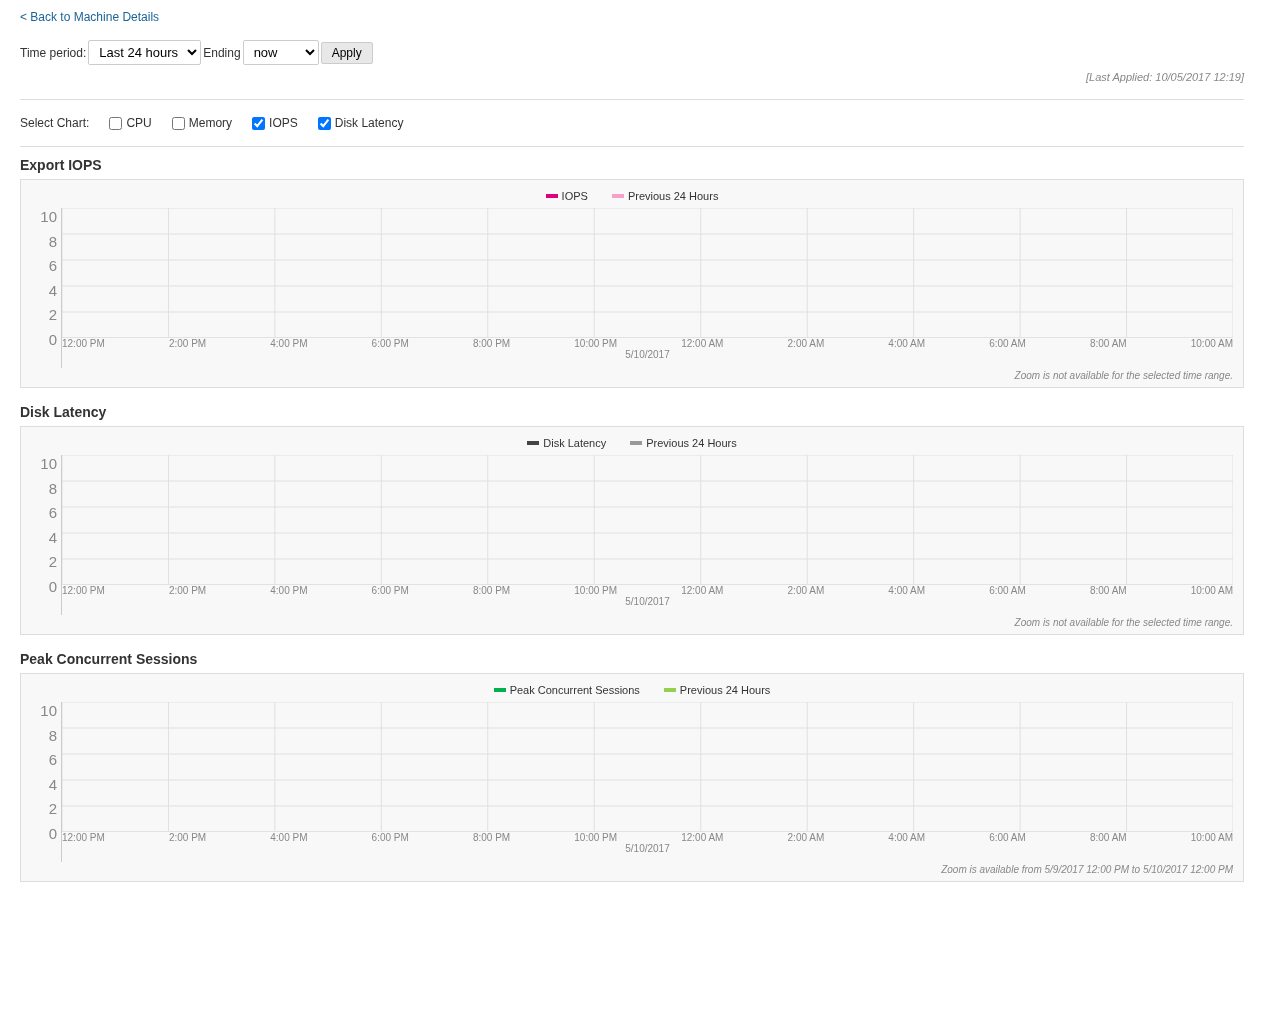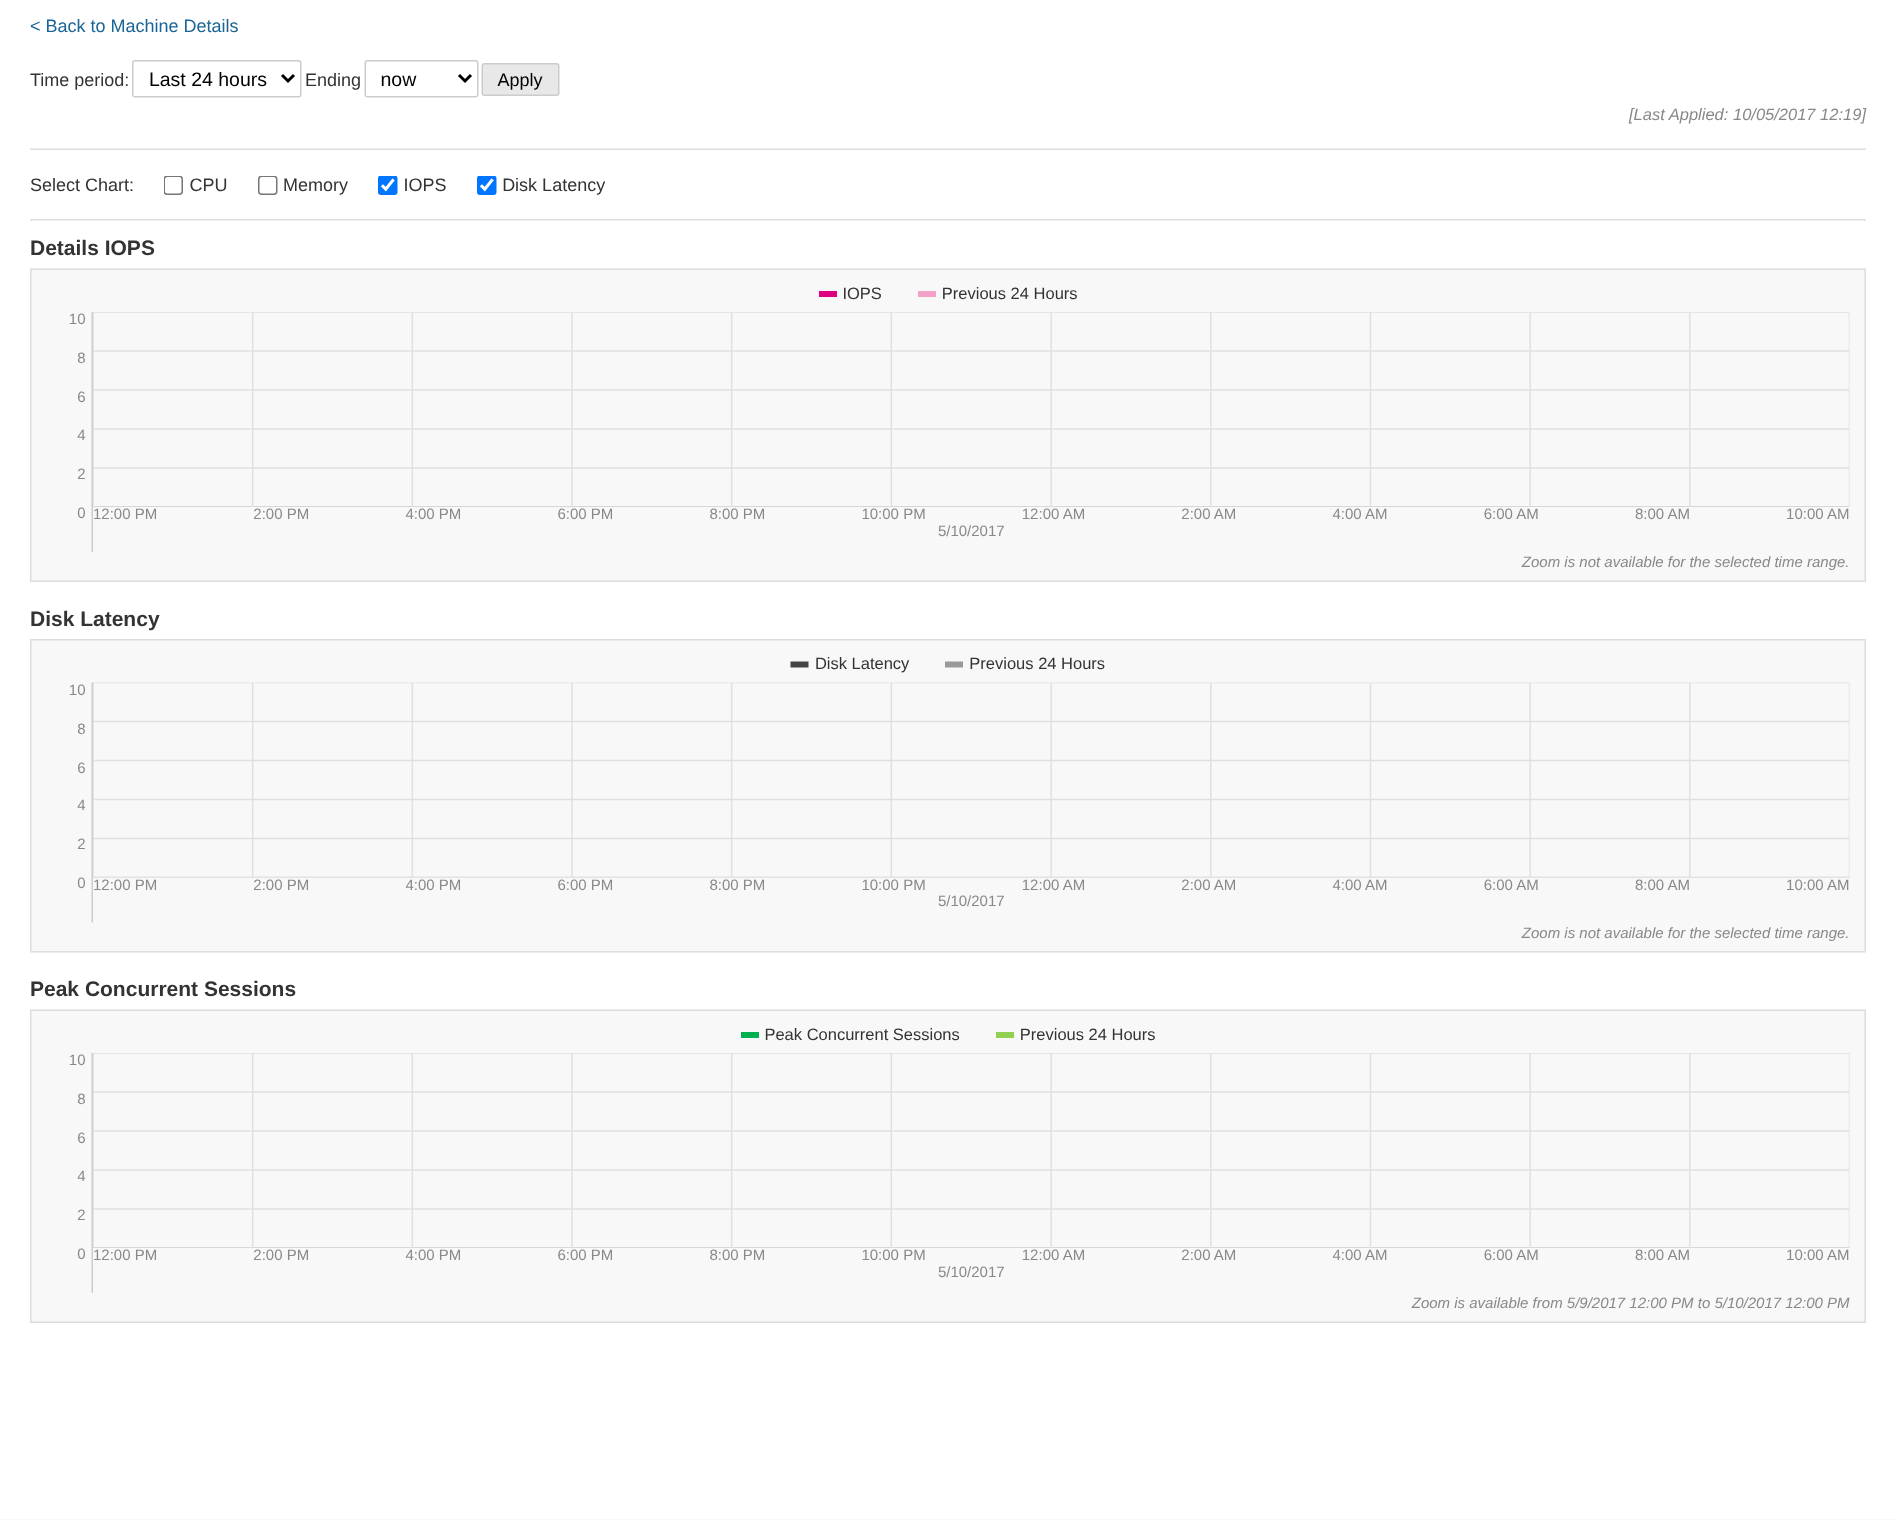--- a/index.html
+++ b/index.html
@@ -35,21 +35,21 @@
     .chart-title { font-size: 14px; font-weight: bold; color: #333; margin-bottom: 6px; }
     
     .chart-container { background: #f8f8f8; border: 1px solid #ddd; padding: 10px 10px 6px 10px; position: relative; }
     
     .chart-legend { display: flex; justify-content: center; gap: 24px; margin-bottom: 6px; font-size: 11px; }
     .legend-item { display: flex; align-items: center; gap: 4px; }
     .legend-dot { width: 12px; height: 4px; display: inline-block; }
     
     .chart-area { position: relative; height: 160px; display: flex; }
     
-    .y-axis { width: 30px; display: flex; flex-direction: column; justify-content: space-between; text-align: right; font-size: 10px; color: #888; padding-right: 4px; padding-bottom: 20px; }
+    .y-axis { width: 30px; display: flex; flex-direction: column; justify-content: space-between; text-align: right; font-size: 15px; color: #888; padding-right: 4px; padding-bottom: 20px; }
     
     .chart-plot { flex: 1; position: relative; border-left: 1px solid #ccc; }
     
     .zoom-note { text-align: right; font-size: 10px; color: #888; font-style: italic; margin-top: 2px; }
   </style>
 </head>
 <body>
 
 <div class="page-wrapper">
 
@@ -94,21 +94,21 @@
     </label>
     <label class="checkbox-item">
       <input type="checkbox" checked="" style="">
       <span>Disk Latency</span>
     </label>
   </div>
 
   <hr class="separator">
 
   <div class="chart-section">
-    <div class="chart-title">Details IOPS</div>
+    <div class="chart-title">Export IOPS</div>
     <div class="chart-container">
 
       <div class="chart-legend">
         <div class="legend-item">
           <span class="legend-dot" style="background:#e0007f;"></span>
           <span>IOPS</span>
         </div>
         <div class="legend-item">
           <span class="legend-dot" style="background:#f5a0c8;"></span>
           <span>Previous 24 Hours</span>

